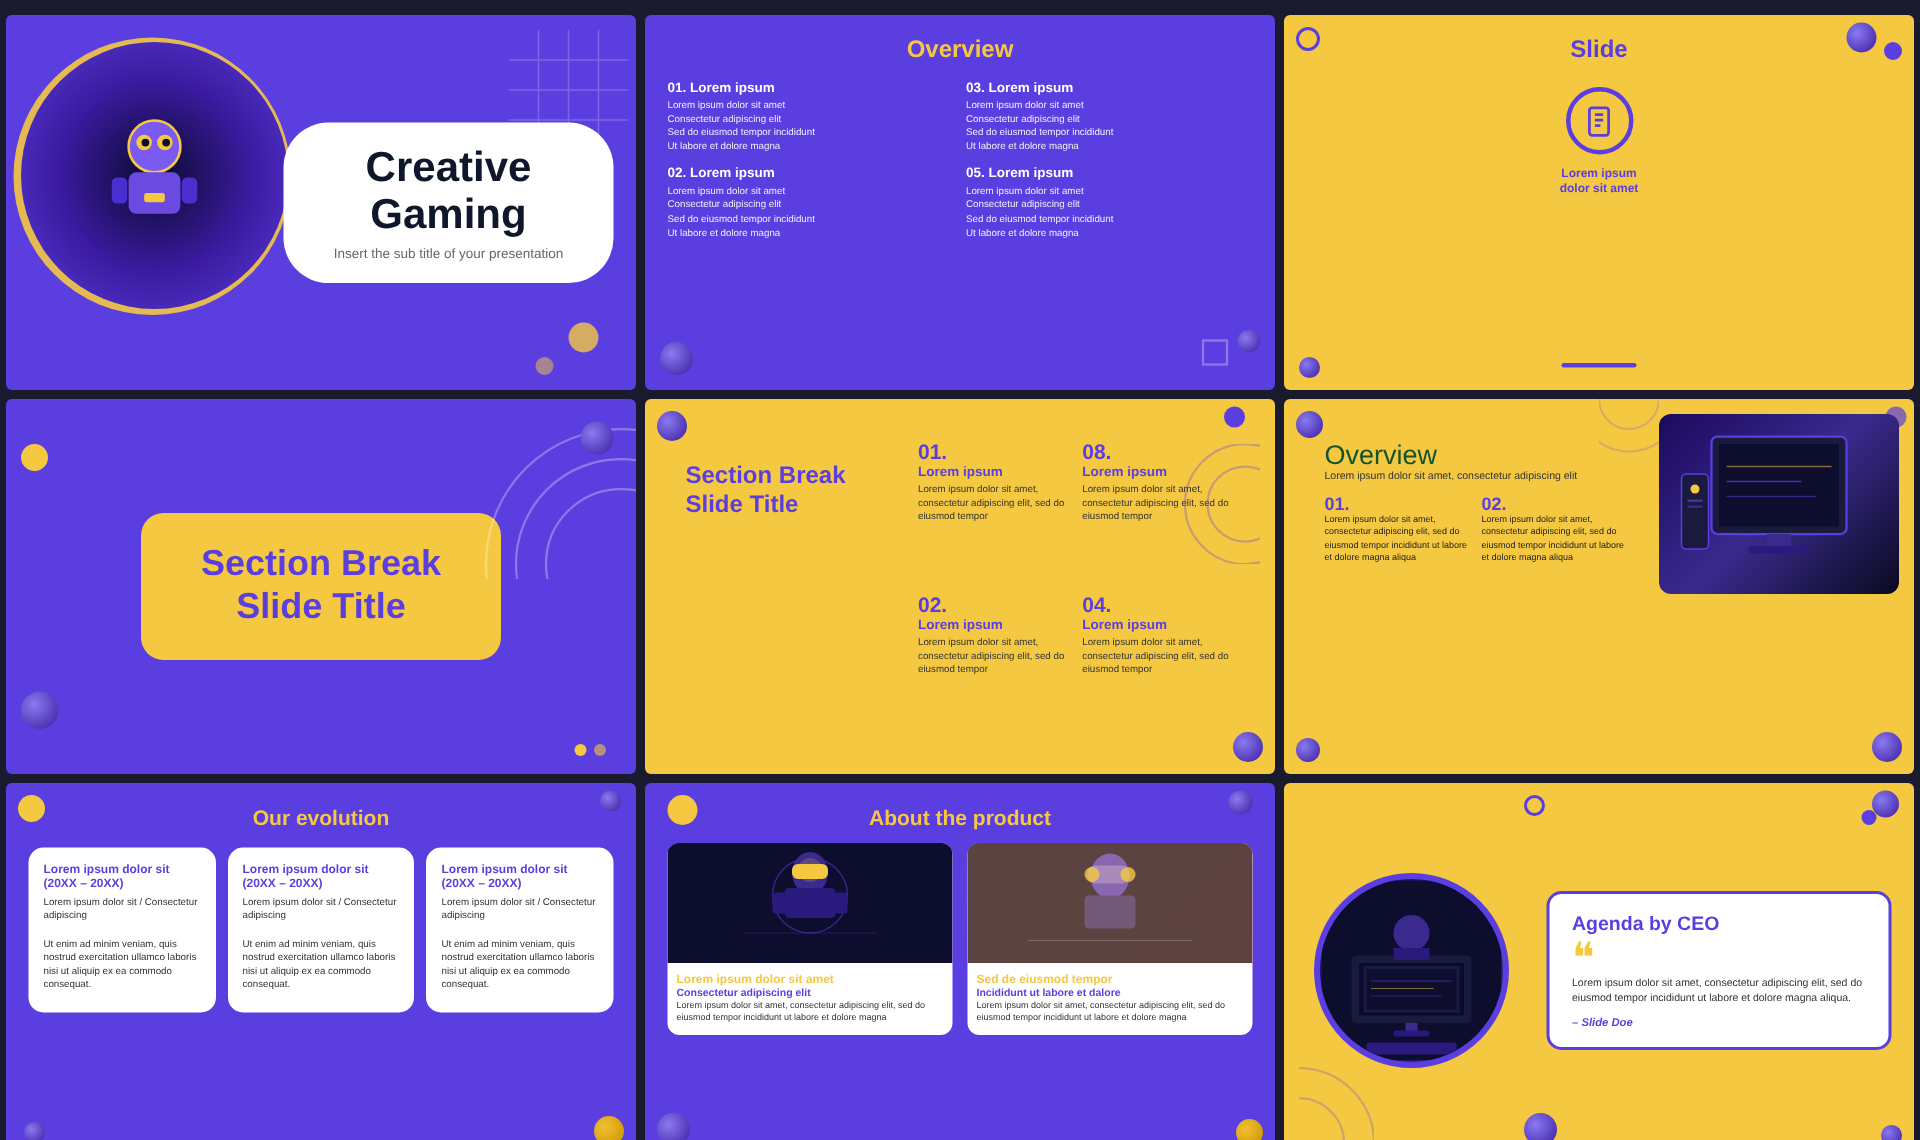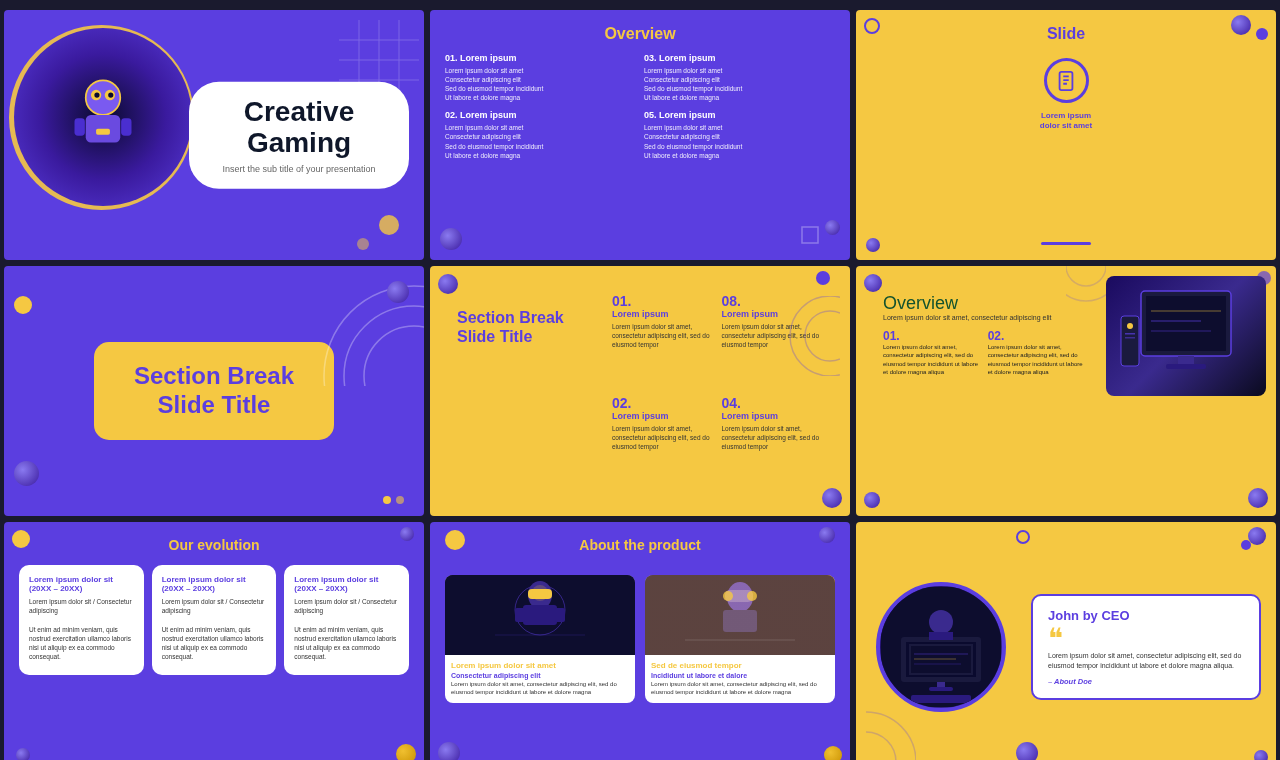--- a/index.html
+++ b/index.html
@@ -289,21 +289,21 @@
     .slide-8 {
       background: #5b3ee0;
       padding: 15px;
       position: relative;
     }
     .slide-8 .product-title {
       text-align: center;
       color: #f5c842;
       font-size: 14px;
       font-weight: bold;
-      margin-bottom: 22px;
+      margin-bottom: 9px;
     }
     .slide-8 .product-grid {
       display: grid;
       grid-template-columns: 1fr 1fr;
       gap: 10px;
     }
     .slide-8 .product-card {
       background: white;
       border-radius: 8px;
       overflow: hidden;
@@ -735,20 +735,20 @@
         <rect x="56" y="95" width="8" height="7" fill="#3a2a8e"></rect>
         <rect x="48" y="100" width="24" height="4" rx="2" fill="#2a1a7e"></rect>
 
         <rect x="30" y="108" width="60" height="8" rx="2" fill="#2a1a7e"></rect>
 
         <circle cx="60" cy="35" r="12" fill="#3a2a8e"></circle>
         <rect x="48" y="45" width="24" height="8" fill="#2a1a7e"></rect>
       </svg>
     </div>
     <div class="quote-box">
-      <div class="quote-title">John by CEO</div>
+      <div class="quote-title">Agenda by CEO</div>
       <div class="quote-mark">❝</div>
       <p class="quote-text">Lorem ipsum dolor sit amet, consectetur adipiscing elit, sed do eiusmod tempor incididunt ut labore et dolore magna aliqua.</p>
-      <p class="quote-author">– About Doe</p>
+      <p class="quote-author">– Slide Doe</p>
     </div>
   </div>
 
 </div>
 
 </body></html>

